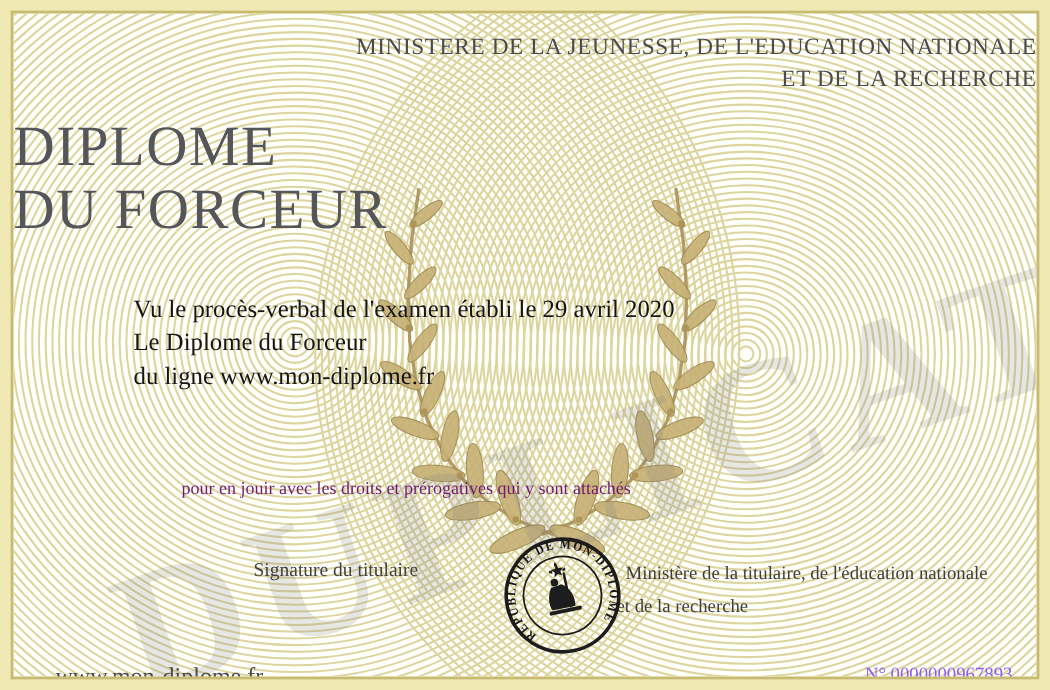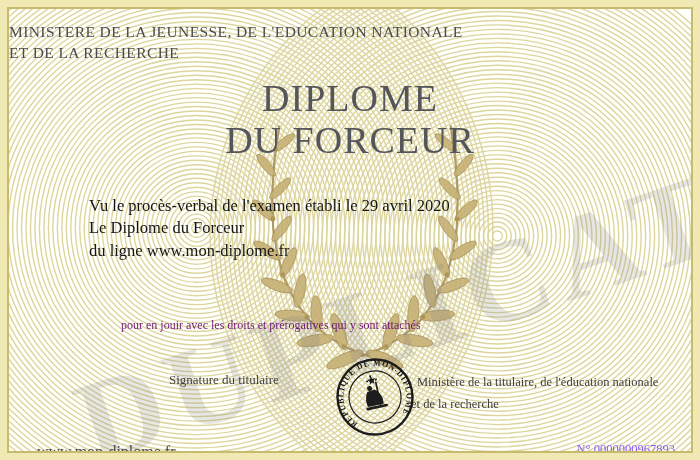--- a/index.html
+++ b/index.html
@@ -9,23 +9,23 @@
          border:2px solid #c8bb6d;background:#fffffb;overflow:hidden;}
   .layer{position:absolute;left:0;top:0;width:100%;height:100%;}
   svg{position:absolute;left:0;top:0;}
   #guilloche circle{fill:none;stroke:#ddd5a0;stroke-width:1.4;}
   #wreath .leaf{fill:#c7b176;stroke:#a08951;stroke-width:.7;opacity:.92;}
   #wreath .berry{fill:#ab9254;opacity:.9;}
   #wreath .stem{stroke:#a8905a;stroke-width:2.2;fill:none;opacity:.9;}
   .watermark{position:absolute;left:-40px;top:228px;width:940px;text-align:center;
      font-size:118px;font-weight:bold;letter-spacing:8px;color:rgba(128,128,128,0.20);
      transform:rotate(-19deg);white-space:nowrap;pointer-events:none;}
-  .header{position:absolute;left:0;top:12px;width:100%;text-align:left;
+  .header{position:absolute;left:0;top:12px;width:100%;text-align:right;
      font-size:15.5px;line-height:21px;color:#4a4b4f;letter-spacing:.4px;}
-  .title{position:absolute;left:0;top:68px;width:100%;text-align:center;
+  .title{position:absolute;left:0;top:68px;width:100%;text-align:left;
      font-size:38px;line-height:42px;color:#55565a;letter-spacing:1px;}
   .body-text{position:absolute;left:80px;top:186px;font-size:16.5px;line-height:22.4px;color:#151515;}
   .rights{position:absolute;left:112px;top:309px;font-size:12px;color:#701a75;text-align:center;}
   .signature{position:absolute;left:160px;top:363px;font-size:13px;color:#424242;}
   .ministry1{position:absolute;left:408px;top:366px;font-size:12.5px;color:#3e3e3e;}
   .ministry2{position:absolute;left:402px;top:388px;font-size:12.5px;color:#3e3e3e;}
   .seal{left:324px;top:346px;}
   .seal circle{fill:none;stroke:#1d1d1d;}
   .seal .ink{fill:#1d1d1d;stroke:none;}
   .seal text{fill:#151515;font-family:"Liberation Serif",serif;font-size:8.6px;font-weight:bold;letter-spacing:1px;}

